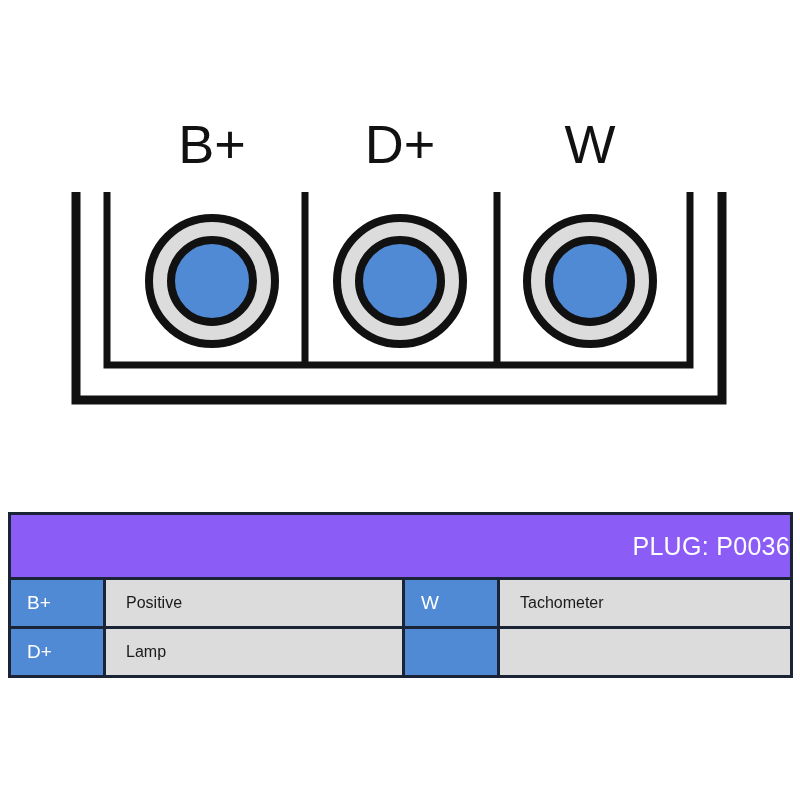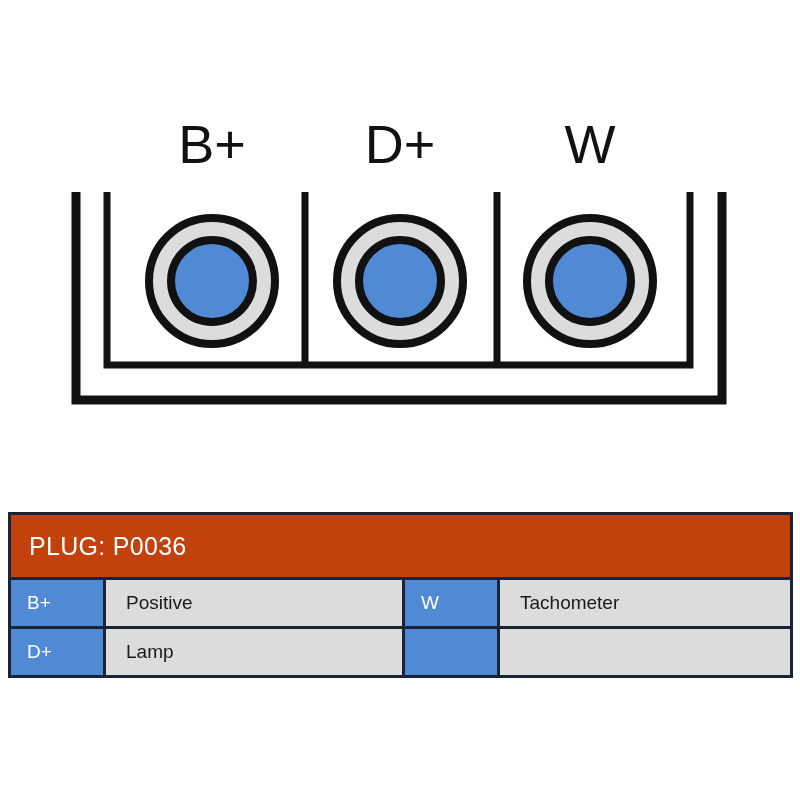--- a/index.html
+++ b/index.html
@@ -45,42 +45,43 @@
     border-collapse: separate;
     border-spacing: 3px;
     background: #1b2437;
     table-layout: fixed;
   }
   #pinout-table td {
     padding: 0;
     margin: 0;
   }
   .hdr-cell {
-    background: #c2410c;
+    background: #8b5cf6;
     color: #ffffff;
     font-size: 25px;
     height: 62px;
     padding-left: 18px !important;
     letter-spacing: 0.3px;
     vertical-align: middle;
     white-space: nowrap;
+    text-align: right;
   }
   .key-cell {
     background: #5089D4;
     color: #ffffff;
     font-size: 19px;
     height: 46px;
     padding-left: 16px !important;
     vertical-align: middle;
     white-space: nowrap;
   }
   .val-cell {
     background: #DCDCDC;
     color: #1a1a1a;
-    font-size: 19px;
+    font-size: 16px;
     height: 46px;
     padding-left: 20px !important;
     vertical-align: middle;
     white-space: nowrap;
   }
   .col-key  { width: 92px; }
   .col-val  { width: 296px; }
   .col-key2 { width: 92px; }
   .col-val2 { width: 290px; }
 </style>

